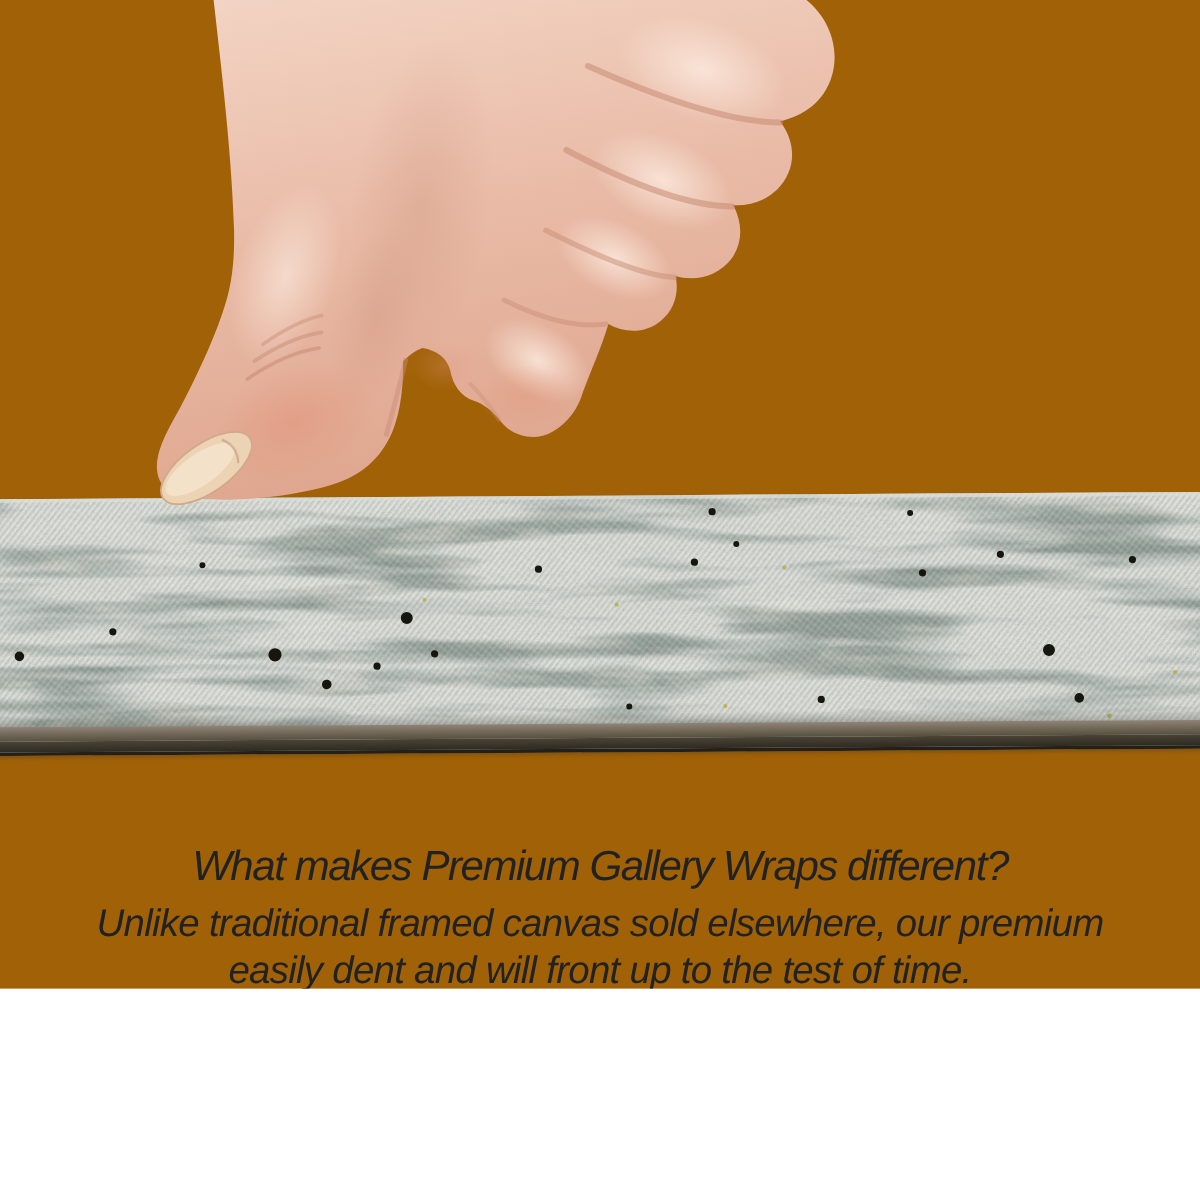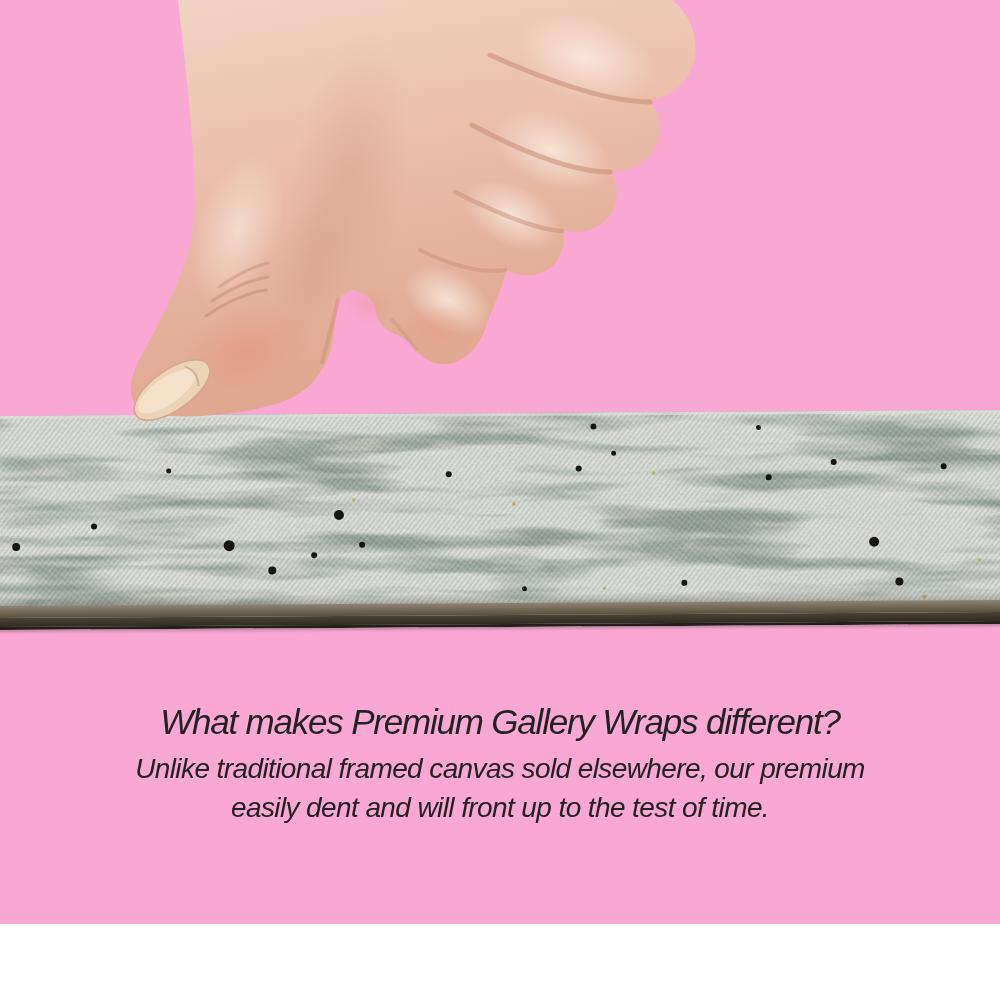--- a/index.html
+++ b/index.html
@@ -1,31 +1,31 @@
 <!DOCTYPE html>
 <html><head>
 <meta charset="utf-8">
 <style>
   html,body{margin:0;padding:0;background:#ffffff;}
   body{font-family:"Liberation Sans",sans-serif;}
-  .stage{position:relative;width:1000px;height:924px;background:#f9a8d4;overflow:hidden;}
+  .stage{position:relative;width:1000px;height:824px;background:#a16207;overflow:hidden;}
 
   
   .hand-svg{position:absolute;top:0;left:0;z-index:3;display:block;}
 
   
   .strip{position:absolute;top:413px;left:-6px;width:1012px;height:214px;z-index:2;
          transform:rotate(-0.35deg);box-shadow:0 2px 3px rgba(60,55,45,.30);}
   .strip svg{display:block;width:100%;height:100%;}
 
   
   .text-block{position:absolute;top:700px;left:0;width:100%;text-align:center;
               color:#222222;font-style:italic;z-index:1;}
   .headline{font-size:35px;line-height:43px;margin:0 0 7px 0;font-weight:400;letter-spacing:-1.2px;}
-  .bodyline{font-size:28px;line-height:38.5px;margin:0;font-weight:400;letter-spacing:-0.6px;}
+  .bodyline{font-size:32px;line-height:38.5px;margin:0;font-weight:400;letter-spacing:-0.6px;}
 </style>
 </head>
 <body>
 
 <div class="stage">
 
   <svg class="hand-svg" width="760" height="430" viewBox="0 0 760 430" aria-hidden="true">
     <defs>
       <linearGradient id="skinG" x1="0" y1="0" x2="0.25" y2="1">
         <stop offset="0" stop-color="#f3d4c4"></stop>

